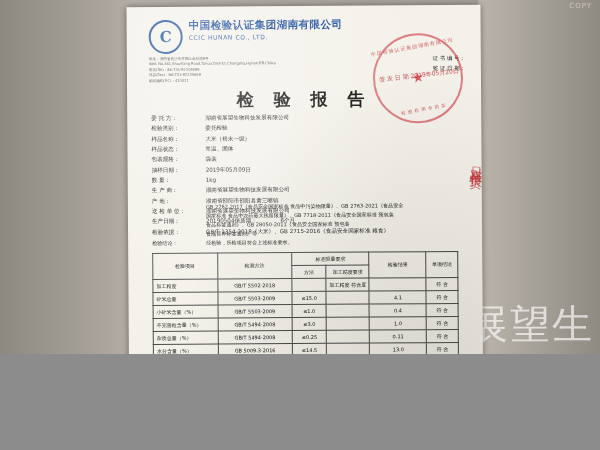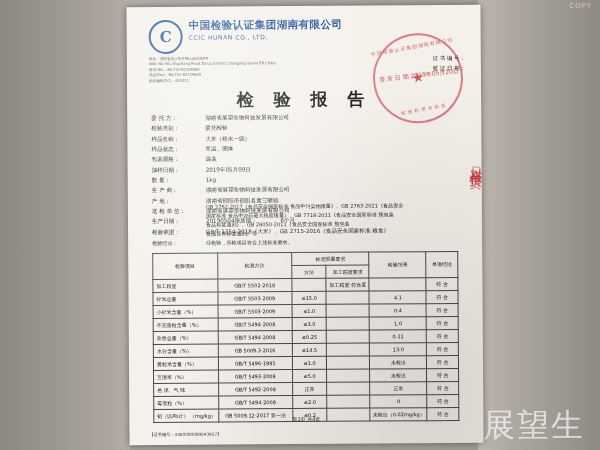--- a/index.html
+++ b/index.html
@@ -9,21 +9,21 @@
   body {
     width: 600px;
     height: 450px;
     overflow: hidden;
     background: #8c8c8c;
     font-family: "DejaVu Sans", "Liberation Sans", sans-serif;
   }
   .photo {
     position: relative;
     width: 600px;
-    height: 450px;
+    height: 354px;
     background: linear-gradient(135deg, #b9b4ad 0%, #a8a49d 40%, #9a968f 100%);
     overflow: hidden;
   }
   
   .sheet {
     position: absolute;
     left: 128px;
     top: 6px;
     width: 354px;
     height: 438px;
@@ -49,23 +49,23 @@
     background: linear-gradient(90deg, #8d8880 0%, #a29d95 60%, #b3ada4 100%);
   }
   .gutter-right {
     position: absolute;
     right: 0; top: 0;
     width: 122px; height: 450px;
     background: linear-gradient(270deg, #8f8a82 0%, #a9a49b 60%, #bbb5ac 100%);
   }
   .watermark-big {
     position: absolute;
-    right: 15px;
+    right: 6px;
     bottom: 2px;
-    font-size: 32px;
+    font-size: 40px;
     color: rgba(255,255,255,0.66);
     font-family: Liberation Sans, sans-serif;
     letter-spacing: 2px;
     white-space: nowrap;
   }
   .corner-copy {
     position: absolute;
     right: 8px; top: 2px;
     font-size: 7px;
     color: #cfc9c0;

